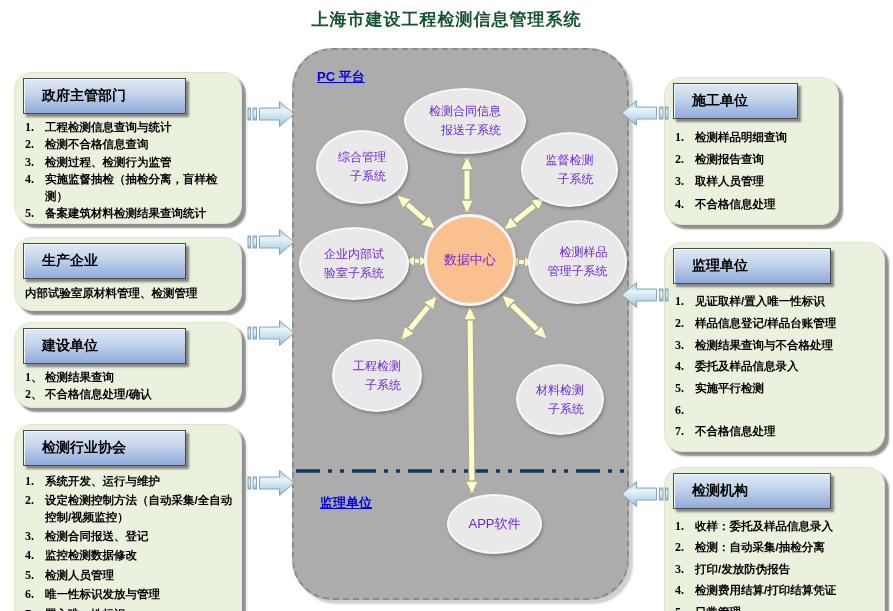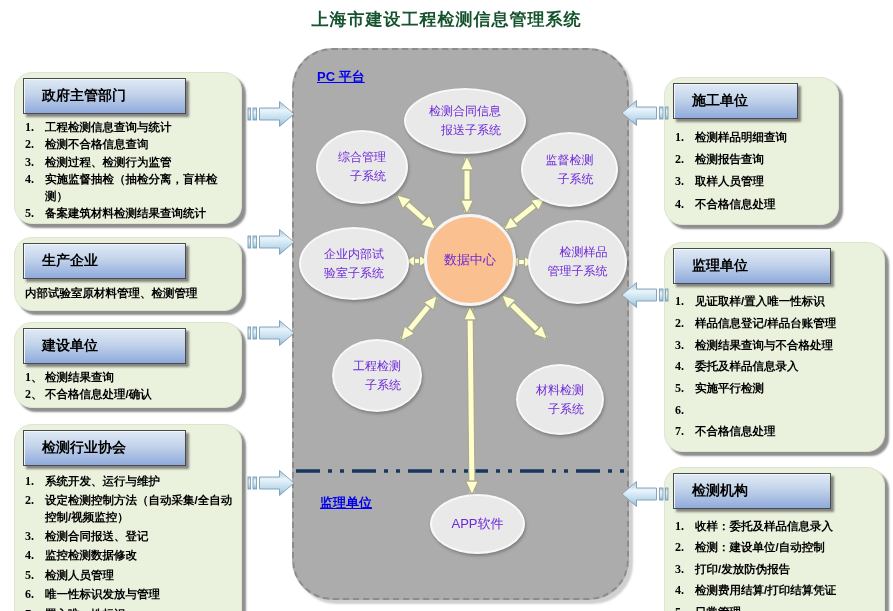--- a/index.html
+++ b/index.html
@@ -205,21 +205,21 @@
 
   <div class="panel" style="left:664px;top:435px;width:221px;height:165px">
     <div class="panel-header">检测机构</div>
     <div class="items">
       <div class="row">
           <span class="n">1.</span>
           <span class="t">收样：委托及样品信息录入</span>
         </div>
       <div class="row">
           <span class="n">2.</span>
-          <span class="t">检测：建设单位/自动控制</span>
+          <span class="t">检测：自动采集/抽检分离</span>
         </div>
       <div class="row">
           <span class="n">3.</span>
           <span class="t">打印/发放防伪报告</span>
         </div>
       <div class="row">
           <span class="n">4.</span>
           <span class="t">检测费用结算/打印结算凭证</span>
         </div>
       <div class="row">
@@ -306,15 +306,15 @@
 子系统</div>
   <div class="node" style="left:299px;top:227px;width:110px;height:73px">企业内部试
 验室子系统</div>
   <div class="node center" style="left:424px;top:214px;width:92px;height:92px">数据中心</div>
   <div class="node" style="left:528px;top:220px;width:99px;height:84px">检测样品
 管理子系统</div>
   <div class="node" style="left:332px;top:339px;width:90px;height:73px">工程检测
 子系统</div>
   <div class="node" style="left:516px;top:364px;width:88px;height:71px">材料检测
 子系统</div>
-  <div class="node" style="left:430px;top:494px;width:95px;height:60px;font-size:13px">APP软件</div>
+  <div class="node" style="left:447px;top:494px;width:95px;height:60px;font-size:13px">APP软件</div>
 
 </div>
 
 </body></html>

